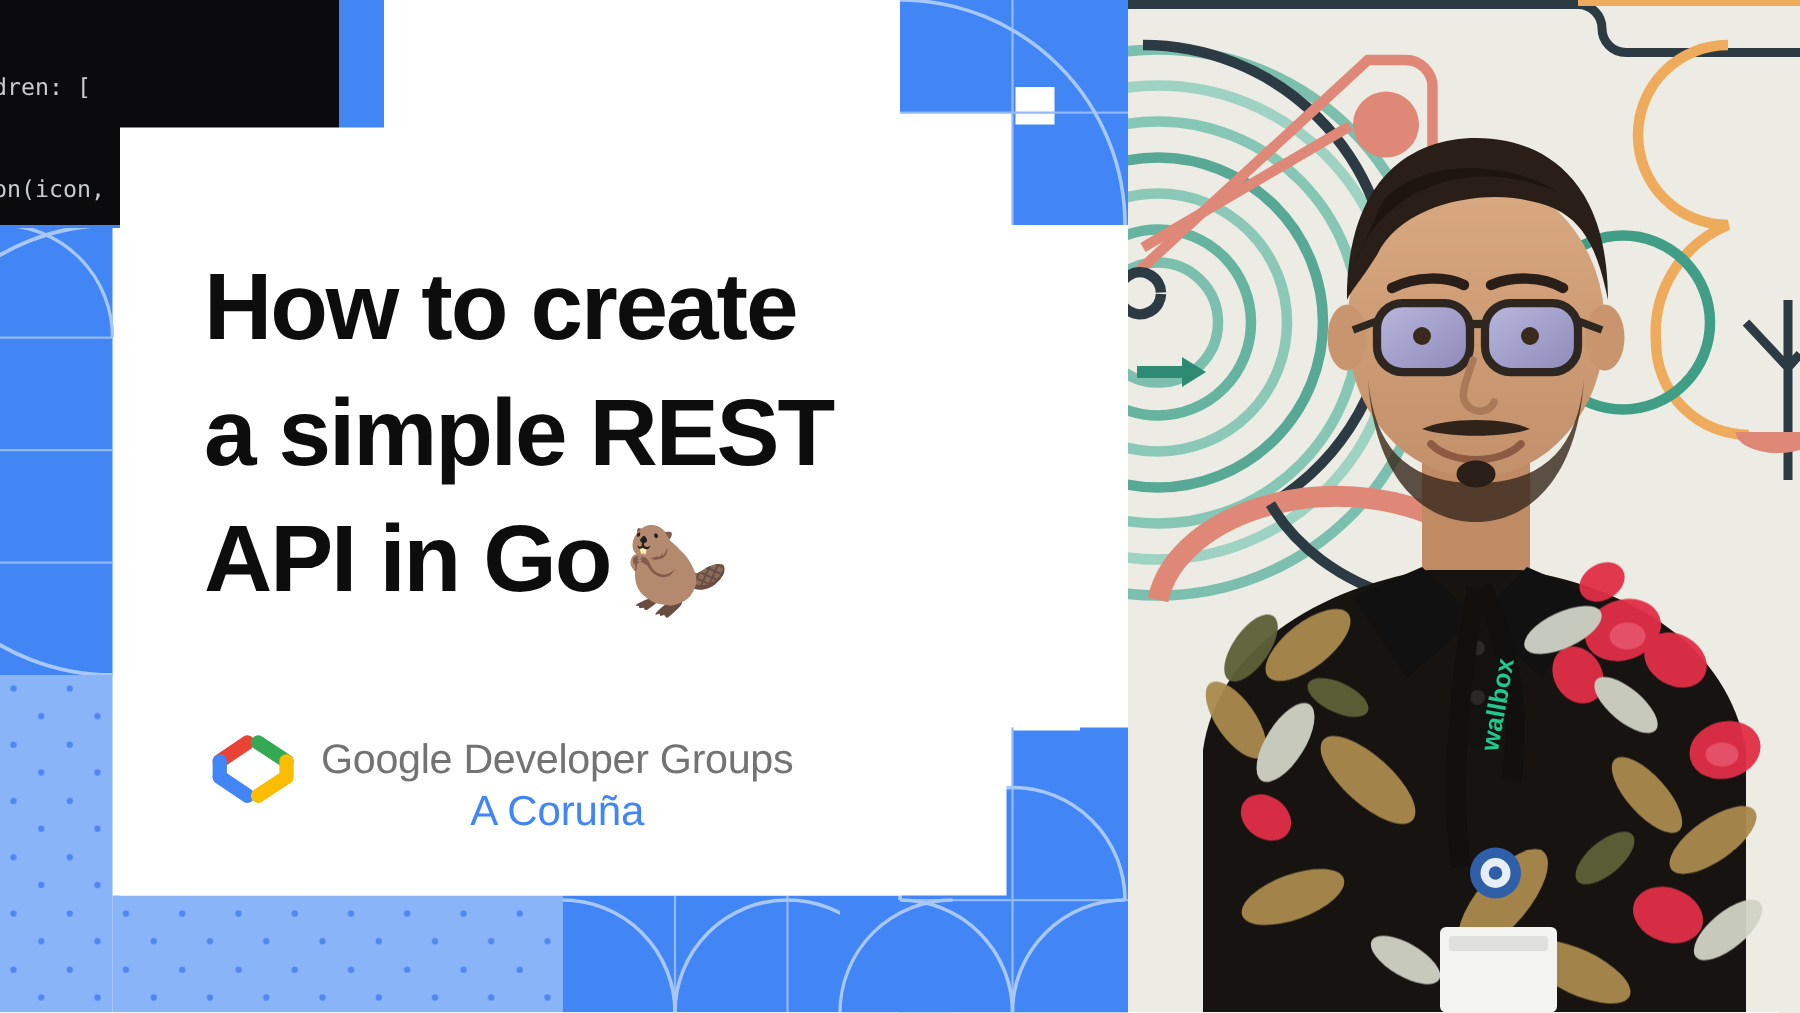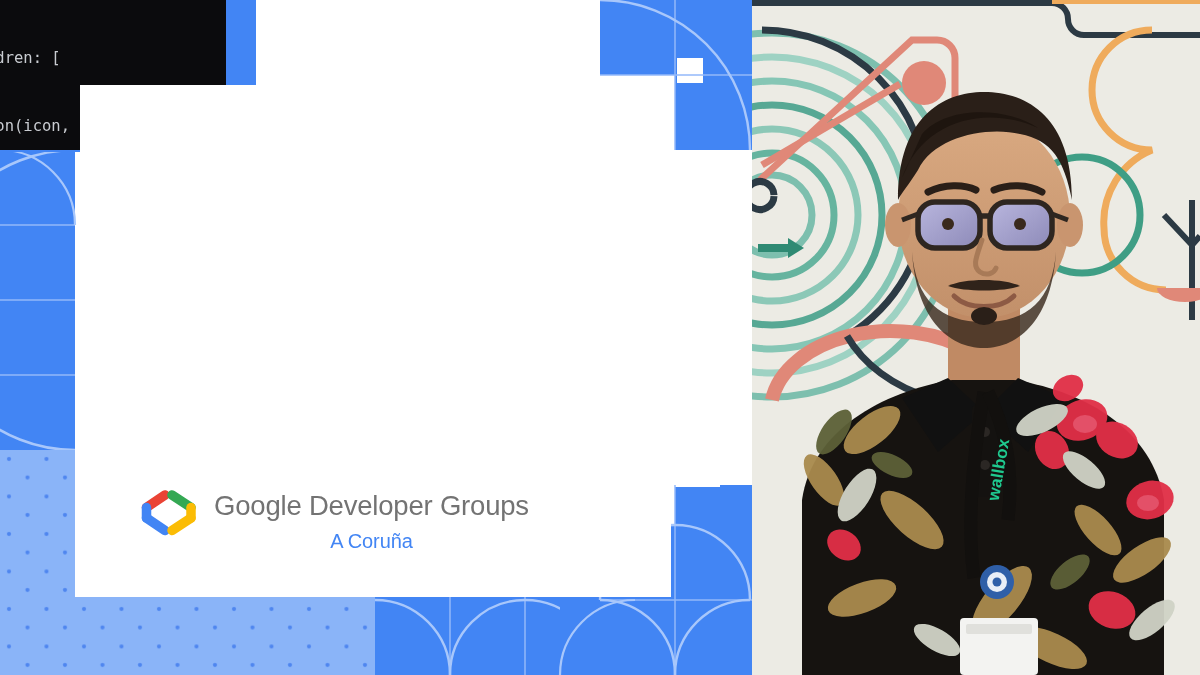--- a/index.html
+++ b/index.html
@@ -103,21 +103,21 @@
   .logo-title {
     font-family: "Liberation Sans", sans-serif;
     font-size: 27.5px;
     line-height: 34px;
     color: #737373;
     letter-spacing: -0.2px;
     white-space: nowrap;
   }
   .logo-sub {
     font-family: "Liberation Sans", sans-serif;
-    font-size: 20px;
+    font-size: 28px;
     line-height: 32px;
     color: #4285f4;
     letter-spacing: -0.1px;
     text-align: center;
     white-space: nowrap;
     padding-top: 2px;
   }
 
   
   .photo {
@@ -224,20 +224,25 @@
       
       
       
       
       
     </div>
   </div>
 
   <div class="card">
 
+    <h1 class="title">
+      <span class="title-line">How to create</span>
+      <span class="title-line">a simple REST</span>
+      <span class="title-line"><span>API in Go</span><span class="beaver">🦫</span></span>
+    </h1>
 
     <div class="logo-lockup">
       <svg class="logo-mark" viewBox="0 0 62 48" xmlns="http://www.w3.org/2000/svg">
 
         <path d="M27 5 L8.5 17.5" stroke="#ea4335" stroke-width="9.5" stroke-linecap="round" fill="none"></path>
         <path d="M8.5 28 L27 40.5" stroke="#4285f4" stroke-width="9.5" stroke-linecap="round" fill="none"></path>
         <path d="M8.5 17.5 L8.5 28" stroke="#4285f4" stroke-width="9.5" stroke-linecap="round" fill="none"></path>
 
         <path d="M34 5 L53 17.5" stroke="#34a853" stroke-width="9.5" stroke-linecap="round" fill="none"></path>
         <path d="M53 28 L34 40.5" stroke="#fbbc04" stroke-width="9.5" stroke-linecap="round" fill="none"></path>

